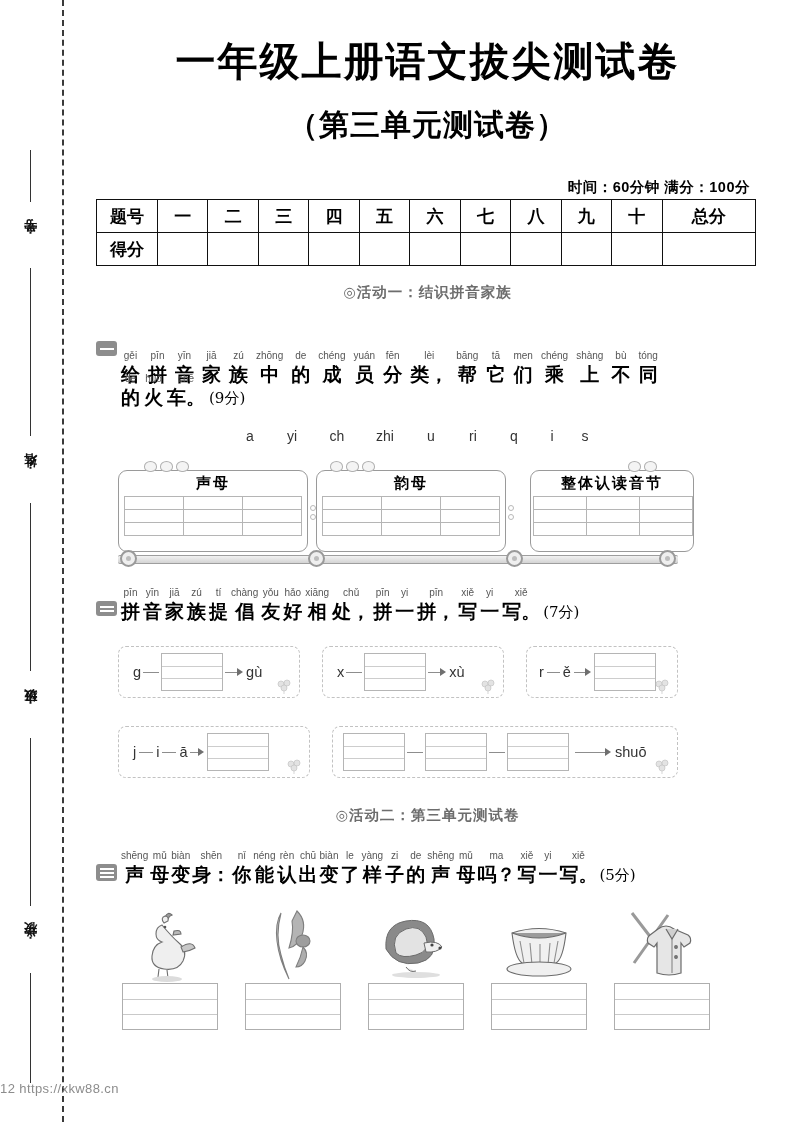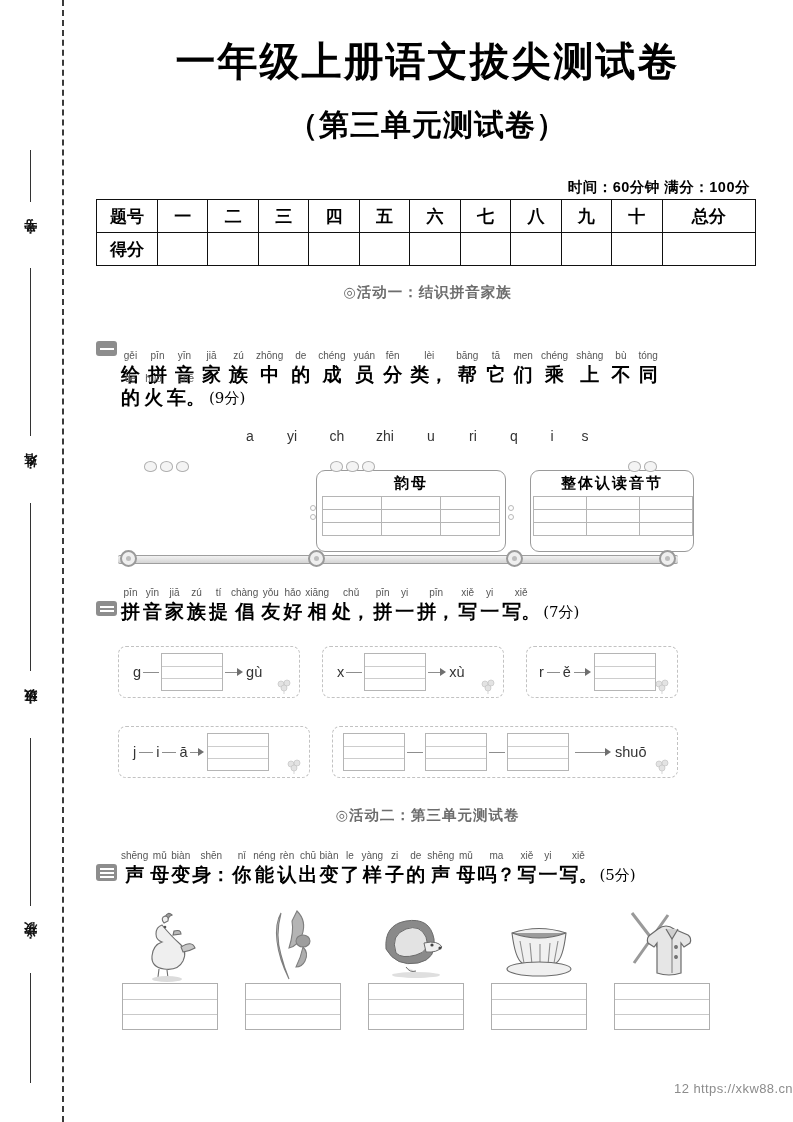--- a/index.html
+++ b/index.html
@@ -195,21 +195,21 @@
     position:relative;background:#fff;
   }
   .ansbox::before,.ansbox::after{
     content:"";position:absolute;left:0;width:100%;height:0;border-top:1px solid #c9c9c9;
   }
   .ansbox::before{top:33.3%;}
   .ansbox::after{top:66.6%;}
 
   
   .footer{
-    position:absolute;left:0;top:1081px;width:793px;text-align:right;
+    position:absolute;left:0;top:1081px;width:793px;text-align:left;
     font-size:13px;color:#8c8c8c;letter-spacing:.4px;
   }
 </style>
 </head>
 <body>
 
 <div class="page">
 
   <div class="seal-line"></div>
   <div class="seal-labels">
@@ -374,20 +374,42 @@
     <span style="width:42px;">u</span>
     <span style="width:42px;">ri</span>
     <span style="width:40px;">q</span>
     <span style="width:36px;">i</span>
     <span style="width:30px;">s</span>
   </div>
 
   <div class="train">
     <div class="rail"></div>
 
+    <div class="car" style="left:0px;width:190px;">
+      <div class="car-label">声母</div>
+      <table class="grid3">
+        <tbody>
+            <tr>
+              <td></td>
+              <td></td>
+              <td></td>
+            </tr>
+        <tr class="mid">
+              <td></td>
+              <td></td>
+              <td></td>
+            </tr>
+        <tr>
+              <td></td>
+              <td></td>
+              <td></td>
+            </tr>
+      </tbody>
+        </table>
+    </div>
     <div class="apples" style="left:26px;">
         <i></i>
         <i></i>
         <i></i>
       </div>
 
     <div class="car" style="left:198px;width:190px;">
       <div class="car-label">韵母</div>
       <table class="grid3">
         <tbody>

